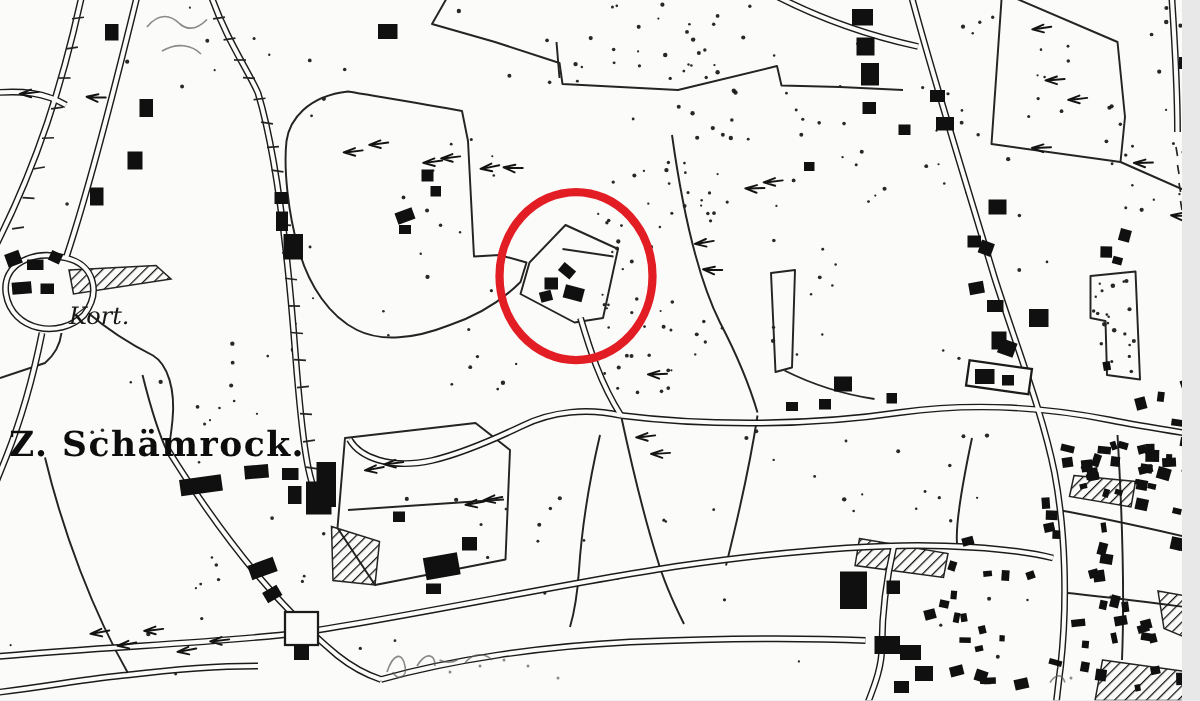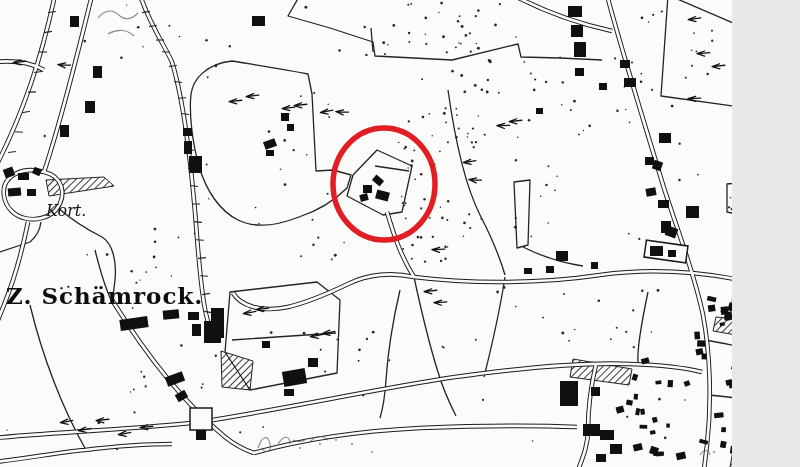--- a/index.html
+++ b/index.html
@@ -1,16 +1,16 @@
 <!DOCTYPE html>
 <html><head>
 <meta charset="utf-8">
 <style>
   html,body{margin:0;padding:0;background:#e8e8e8;}
-  #stage{width:732px;height:467px;position:relative;overflow:hidden;background:#fbfbf9;}
+  #stage{width:788px;height:467px;position:relative;overflow:hidden;background:#fbfbf9;}
   svg{display:block}
   .s{fill:none;stroke:#242424;stroke-width:1.3;stroke-linejoin:round}
   .rc{fill:none;stroke:#1b1b1b;stroke-width:4.6}
   .rf{fill:none;stroke:#fbfbf9;stroke-width:2.7}
   .b{fill:#101010}
   .h{fill:url(#hatch);stroke:#242424;stroke-width:1}
   .a{fill:none;stroke:#131313;stroke-width:1.5;stroke-linecap:round;stroke-linejoin:round}
   .t{stroke:#242424;stroke-width:1.1}
   .q{fill:none;stroke:#5a5a5a;stroke-width:1.1;opacity:.7}
   .pen{fill:#fbfbf9;stroke:#1b1b1b;stroke-width:1.5}

